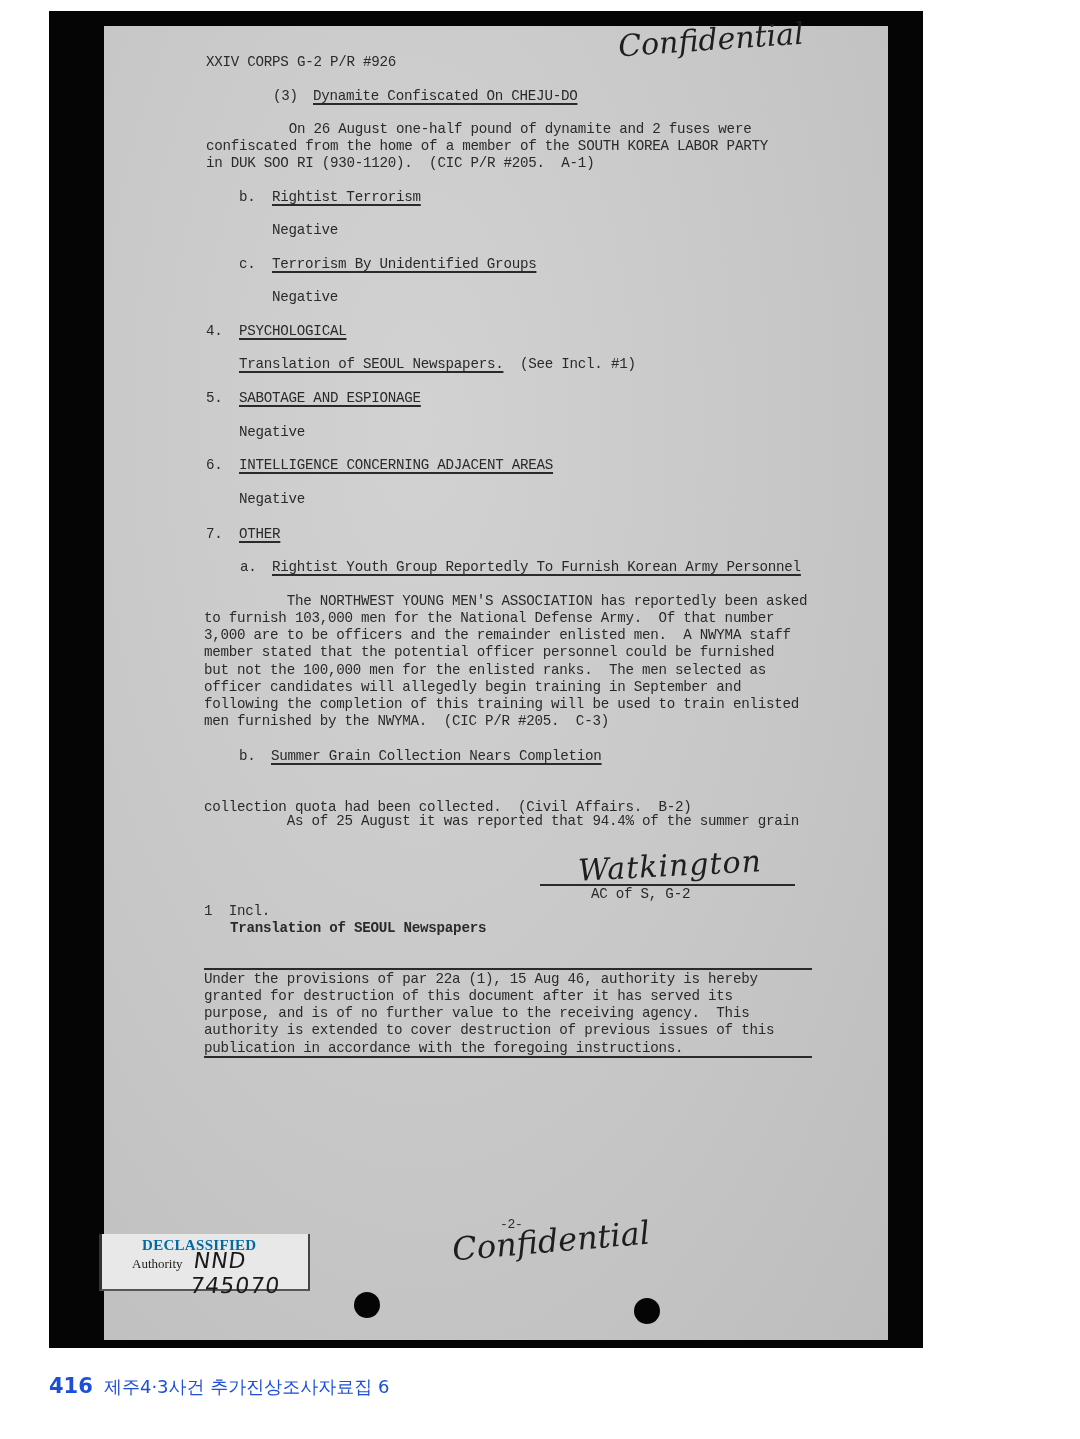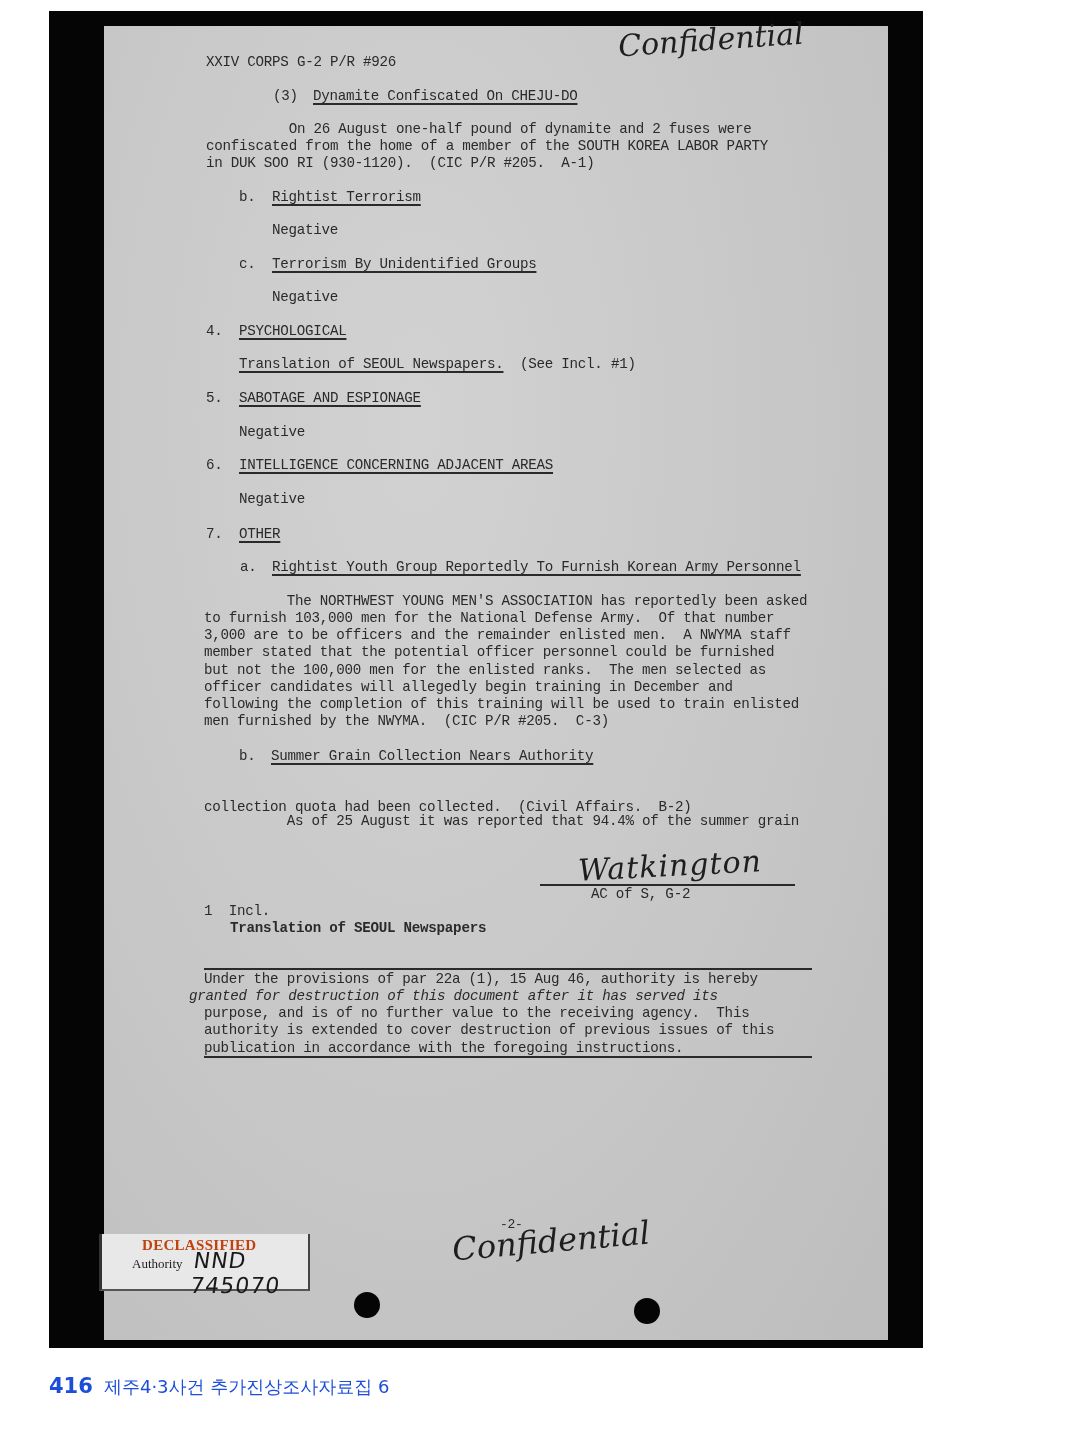--- a/index.html
+++ b/index.html
@@ -25,21 +25,21 @@
     white-space: nowrap;
   }
   .rule { position: absolute; height: 2px; background: #2a2a2a; }
   .hole { position: absolute; width: 26px; height: 26px; border-radius: 50%; background: #050505; }
   .stamp {
     position: absolute; left: 99px; top: 1234px; width: 206px; height: 55px; background: #e8e8e8;
     border-left: 3px solid #333; border-right: 2px solid #444; border-bottom: 2px solid #555;
   }
   .stamp .title {
     position: absolute; left: 40px; top: 3px; font-family: "Liberation Serif", serif; font-weight: bold;
-    font-size: 15px; color: #c2410c; letter-spacing: 0.3px;
+    font-size: 15px; color: #0369a1; letter-spacing: 0.3px;
   }
   .stamp .auth {
     position: absolute; left: 30px; top: 22px; font-family: "Liberation Serif", serif; font-size: 13px; color: #222;
   }
   .stamp .num {
     position: absolute; left: 90px; top: 14px; font-family: "DejaVu Sans", sans-serif; font-size: 22px;
     color: #1a1a1a; letter-spacing: 1px; transform: skewX(-8deg);
   }
   .footer {
     position: absolute; left: 49px; top: 1374px; font-family: "DejaVu Sans", sans-serif; color: #1d4ed8;
@@ -86,39 +86,39 @@
 <div class="t" style="left:206px;top:526px;">7.</div>
 <div class="t u" style="left:239px;top:526px;">OTHER</div>
 
 <div class="t" style="left:240px;top:559px;">a.</div>
 <div class="t u" style="left:272px;top:559px;">Rightist Youth Group Reportedly To Furnish Korean Army Personnel</div>
 <div class="t" style="left:204px;top:593px;">          The NORTHWEST YOUNG MEN'S ASSOCIATION has reportedly been asked</div>
 <div class="t" style="left:204px;top:610px;">to furnish 103,000 men for the National Defense Army.  Of that number</div>
 <div class="t" style="left:204px;top:627px;">3,000 are to be officers and the remainder enlisted men.  A NWYMA staff</div>
 <div class="t" style="left:204px;top:644px;">member stated that the potential officer personnel could be furnished</div>
 <div class="t" style="left:204px;top:662px;">but not the 100,000 men for the enlisted ranks.  The men selected as</div>
-<div class="t" style="left:204px;top:679px;">officer candidates will allegedly begin training in December and</div>
+<div class="t" style="left:204px;top:679px;">officer candidates will allegedly begin training in September and</div>
 <div class="t" style="left:204px;top:696px;">following the completion of this training will be used to train enlisted</div>
 <div class="t" style="left:204px;top:713px;">men furnished by the NWYMA.  (CIC P/R #205.  C-3)</div>
 
 <div class="t" style="left:239px;top:748px;">b.</div>
-<div class="t u" style="left:271px;top:748px;">Summer Grain Collection Nears Authority</div>
+<div class="t u" style="left:271px;top:748px;">Summer Grain Collection Nears Completion</div>
 <div class="t" style="left:204px;top:781px;margin-top:32px;">          As of 25 August it was reported that 94.4% of the summer grain</div>
 <div class="t" style="left:204px;top:799px;">collection quota had been collected.  (Civil Affairs.  B-2)</div>
 
 <div class="script" style="left:578px;top:848px;font-size:30px;transform:rotate(-3deg);letter-spacing:1px;">Watkington</div>
 <div class="rule" style="left:540px;top:884px;width:255px;"></div>
 <div class="t" style="left:591px;top:886px;">AC of S, G-2</div>
 
 <div class="t" style="left:204px;top:903px;">1  Incl.</div>
 <div class="t" style="left:230px;top:920px;font-weight:bold;">Translation of SEOUL Newspapers</div>
 
 <div class="rule" style="left:204px;top:968px;width:608px;"></div>
 <div class="t" style="left:204px;top:971px;">Under the provisions of par 22a (1), 15 Aug 46, authority is hereby</div>
-<div class="t" style="left:189px;top:988px;font-style:italic;">granted for destruction of this document after it has served its</div>
+<div class="t" style="left:204px;top:988px;">granted for destruction of this document after it has served its</div>
 <div class="t" style="left:204px;top:1005px;text-align:right;">purpose, and is of no further value to the receiving agency.  This</div>
 <div class="t" style="left:204px;top:1022px;">authority is extended to cover destruction of previous issues of this</div>
 <div class="t" style="left:204px;top:1040px;">publication in accordance with the foregoing instructions.</div>
 <div class="rule" style="left:204px;top:1056px;width:608px;"></div>
 
 <div class="t" style="left:500px;top:1216px;font-size:13px;">-2-</div>
 <div class="script" style="left:452px;top:1222px;font-size:32px;transform:rotate(-5deg);">Confidential</div>
 
 <div class="stamp">
   <div class="title">DECLASSIFIED</div>

